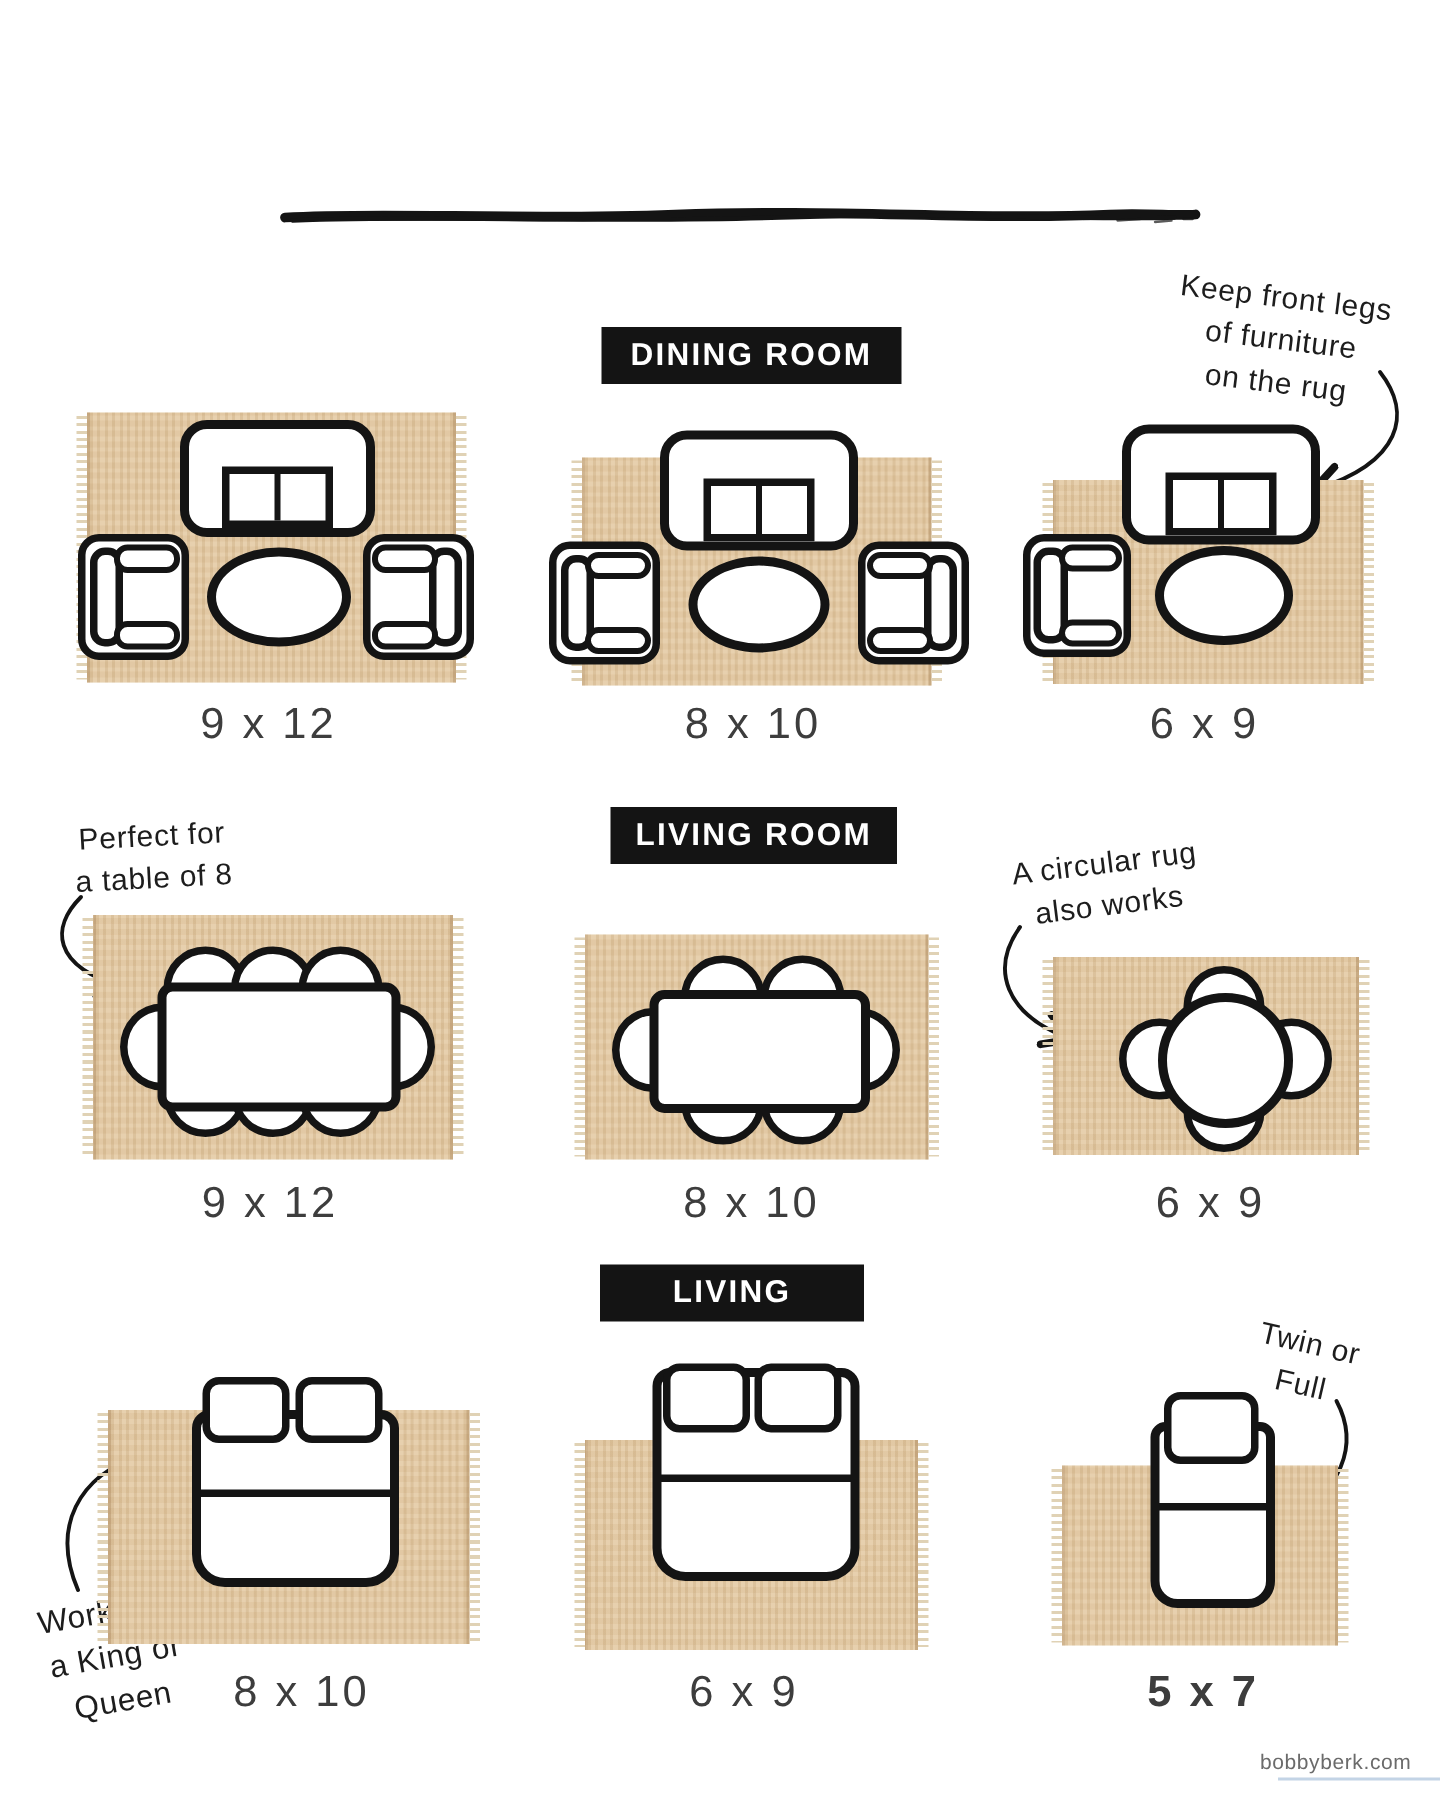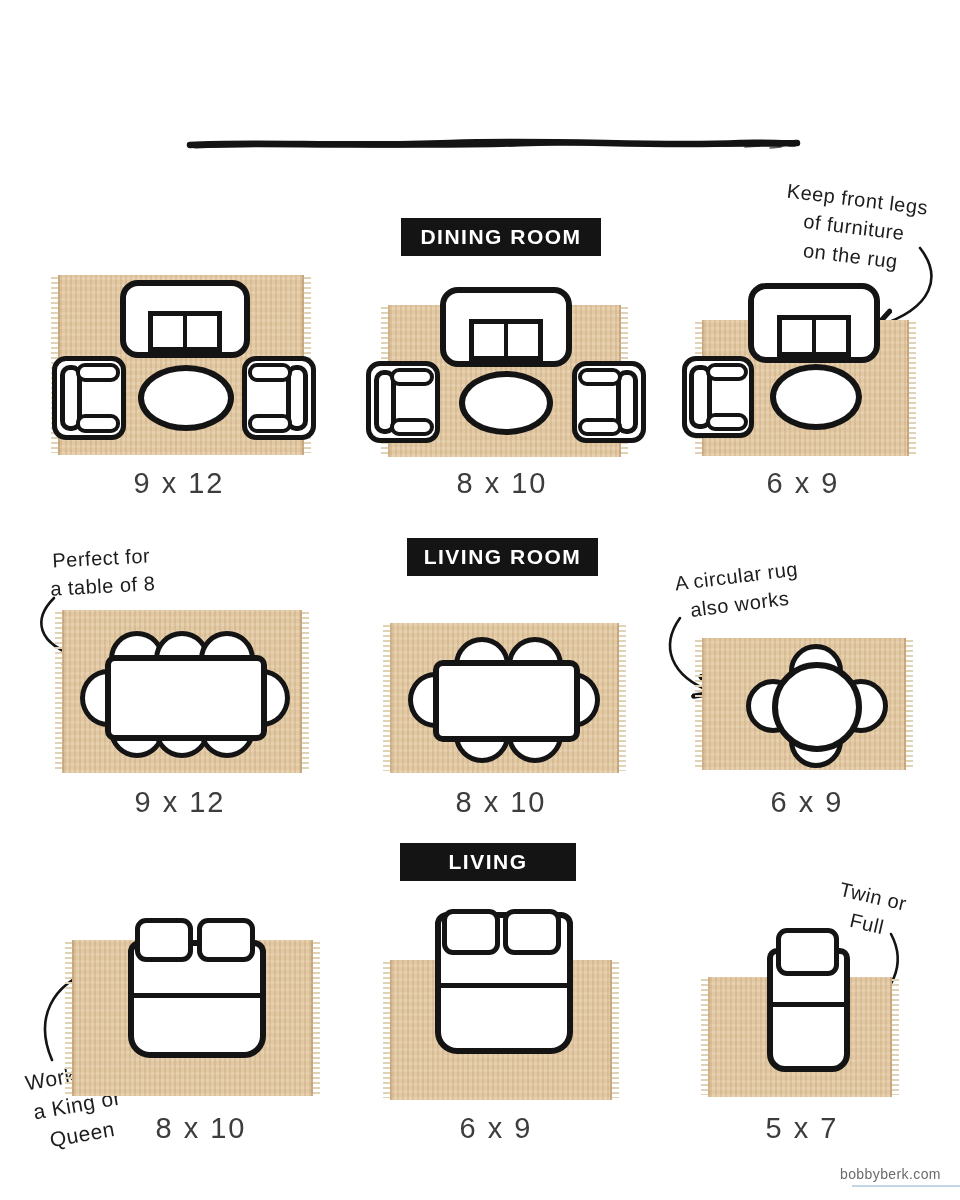--- a/index.html
+++ b/index.html
@@ -220,19 +220,19 @@
     </div>
     <div class="pillow" style="left:442px;top:909px;width:48px;height:36px;"></div>
     <div class="pillow" style="left:503px;top:909px;width:48px;height:36px;"></div>
     <div class="size-label" style="left:421px;top:1112px;">6 x 9</div>
 
     <div class="rug" style="left:708px;top:977px;width:180px;height:120px;"></div>
     <div class="bed" style="left:767px;top:948px;width:71px;height:112px;border-radius:10px 10px 18px 18px;">
       <div class="blanket-line" style="top:43%;"></div>
     </div>
     <div class="pillow" style="left:776px;top:928px;width:53px;height:38px;"></div>
-    <div class="size-label" style="left:727px;top:1112px;">5 x 7</div>
+    <div class="size-label" style="left:727px;top:1112px;font-weight:bold;">5 x 7</div>
   </section>
 
   <div class="footer-site">bobbyberk.com</div>
   <div class="footer-line"></div>
 
 </div>
 
 </body></html>

